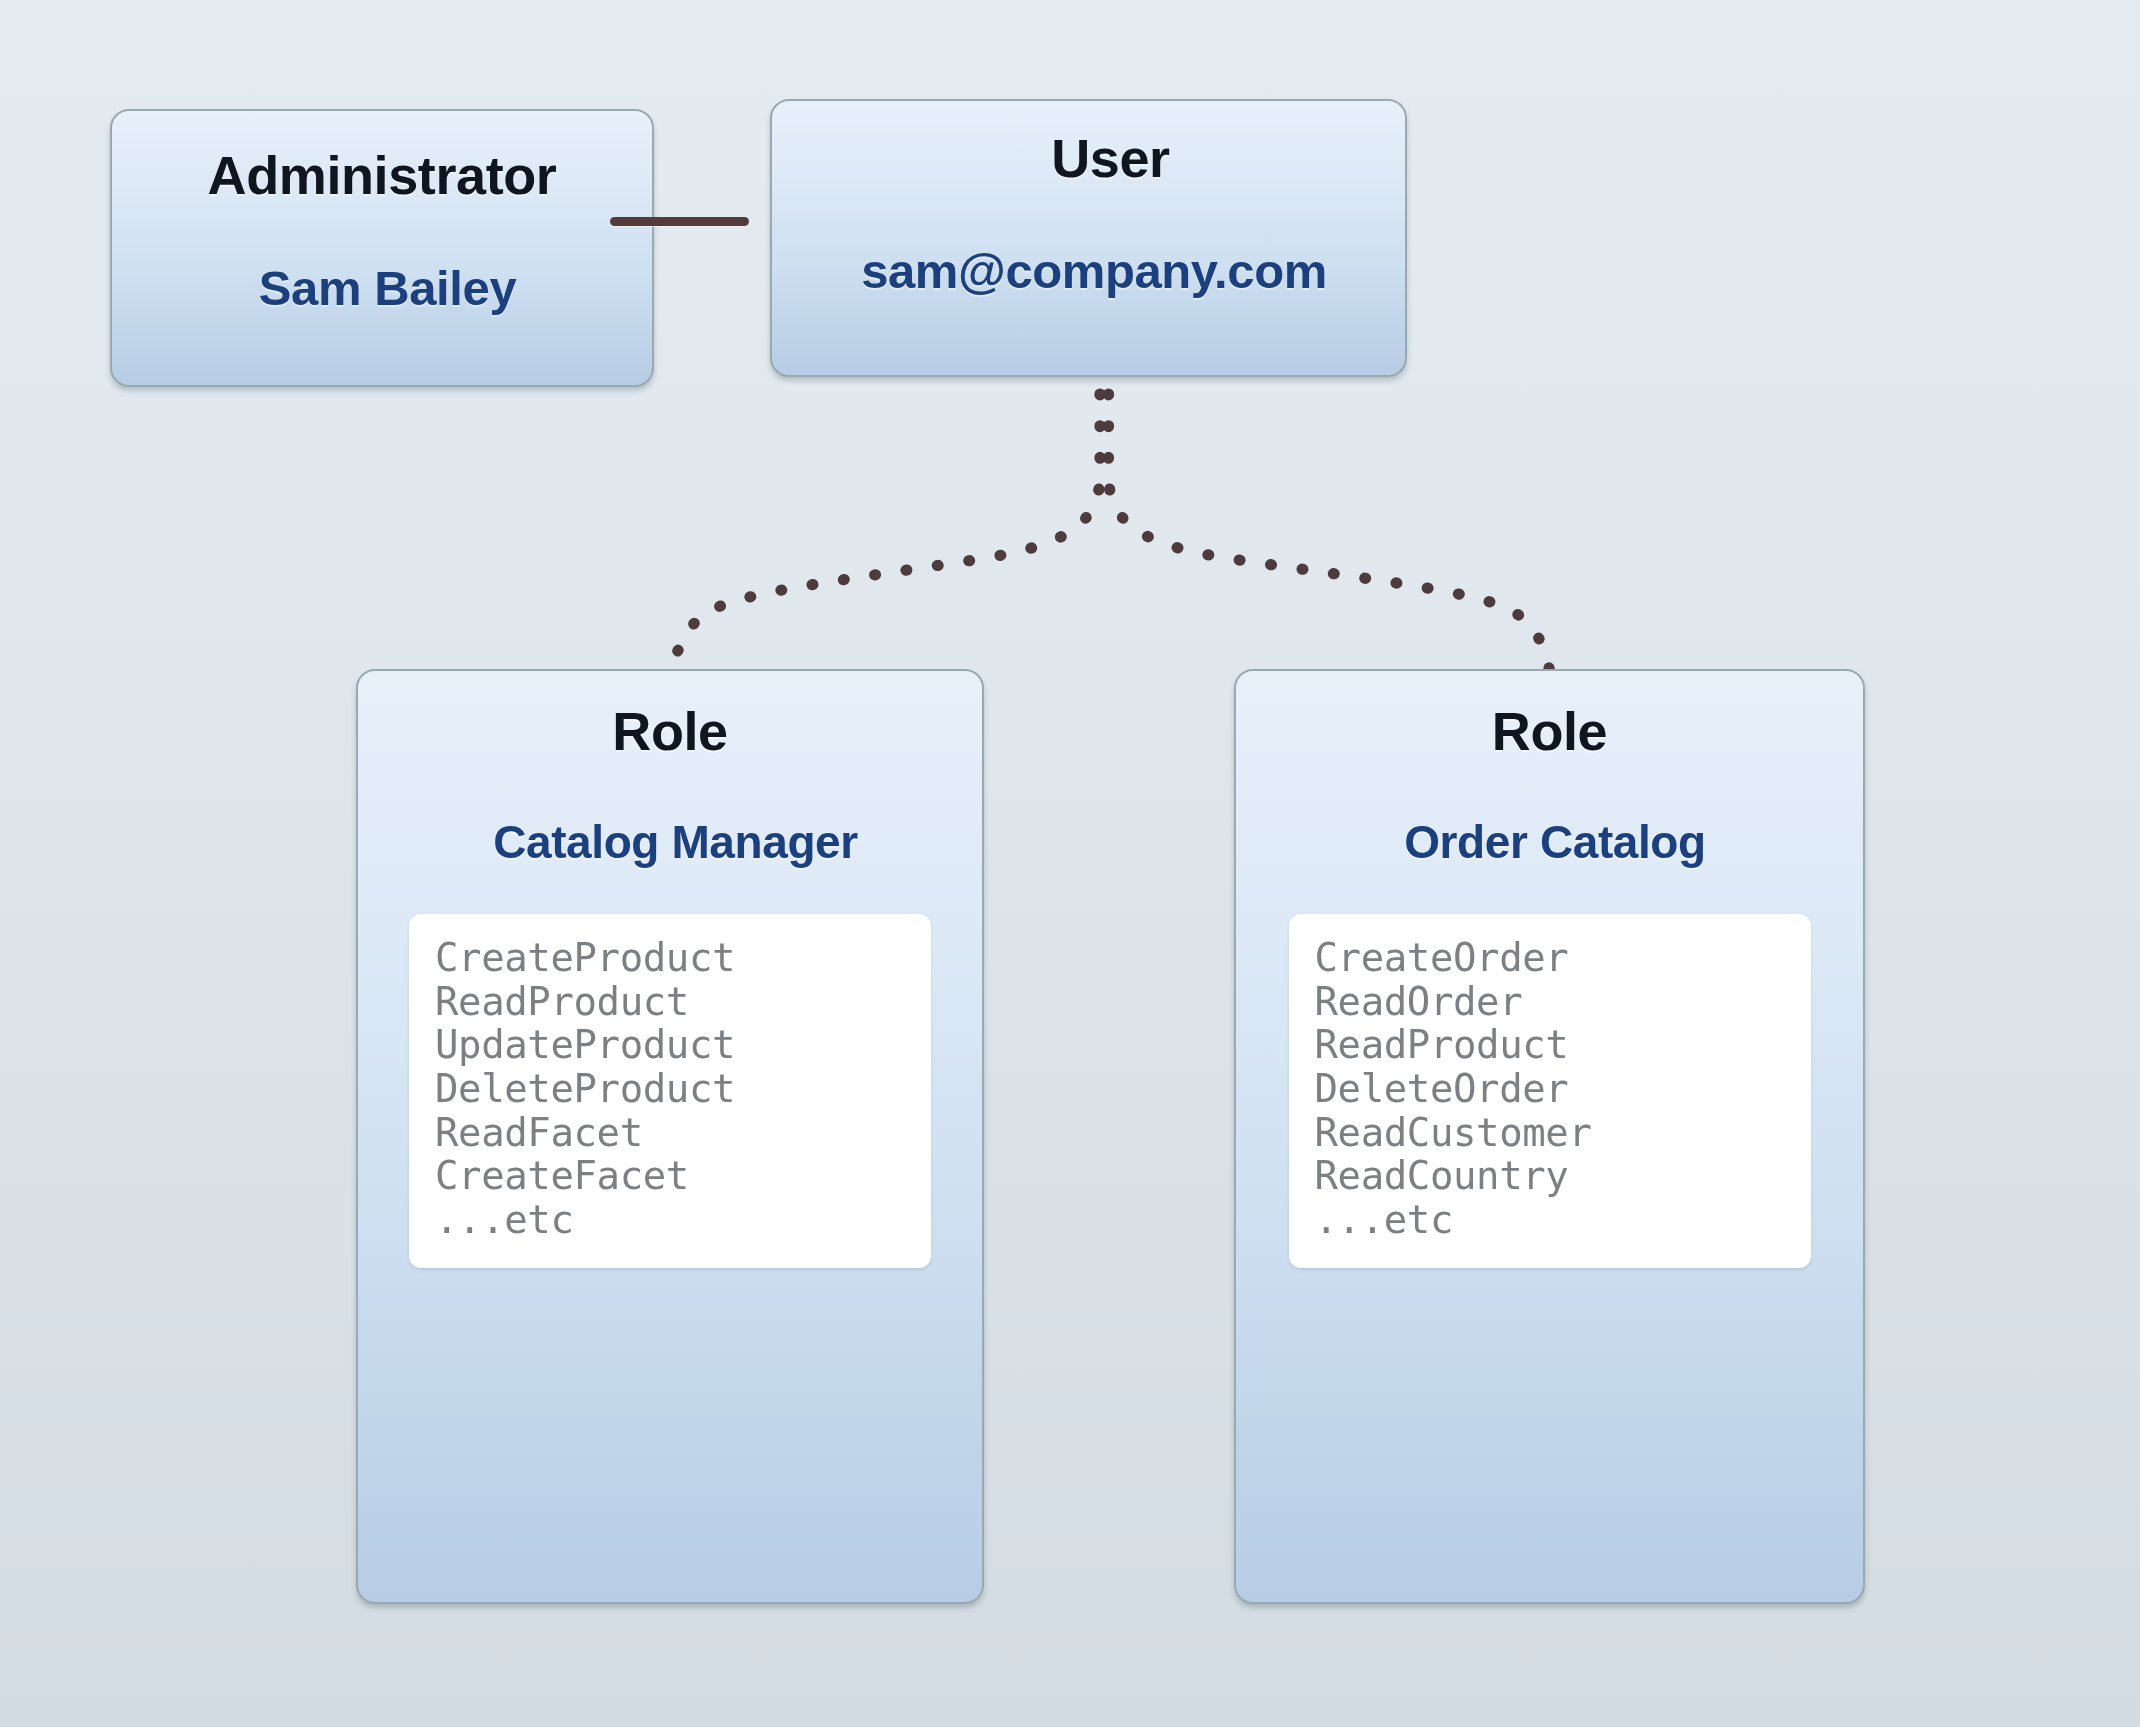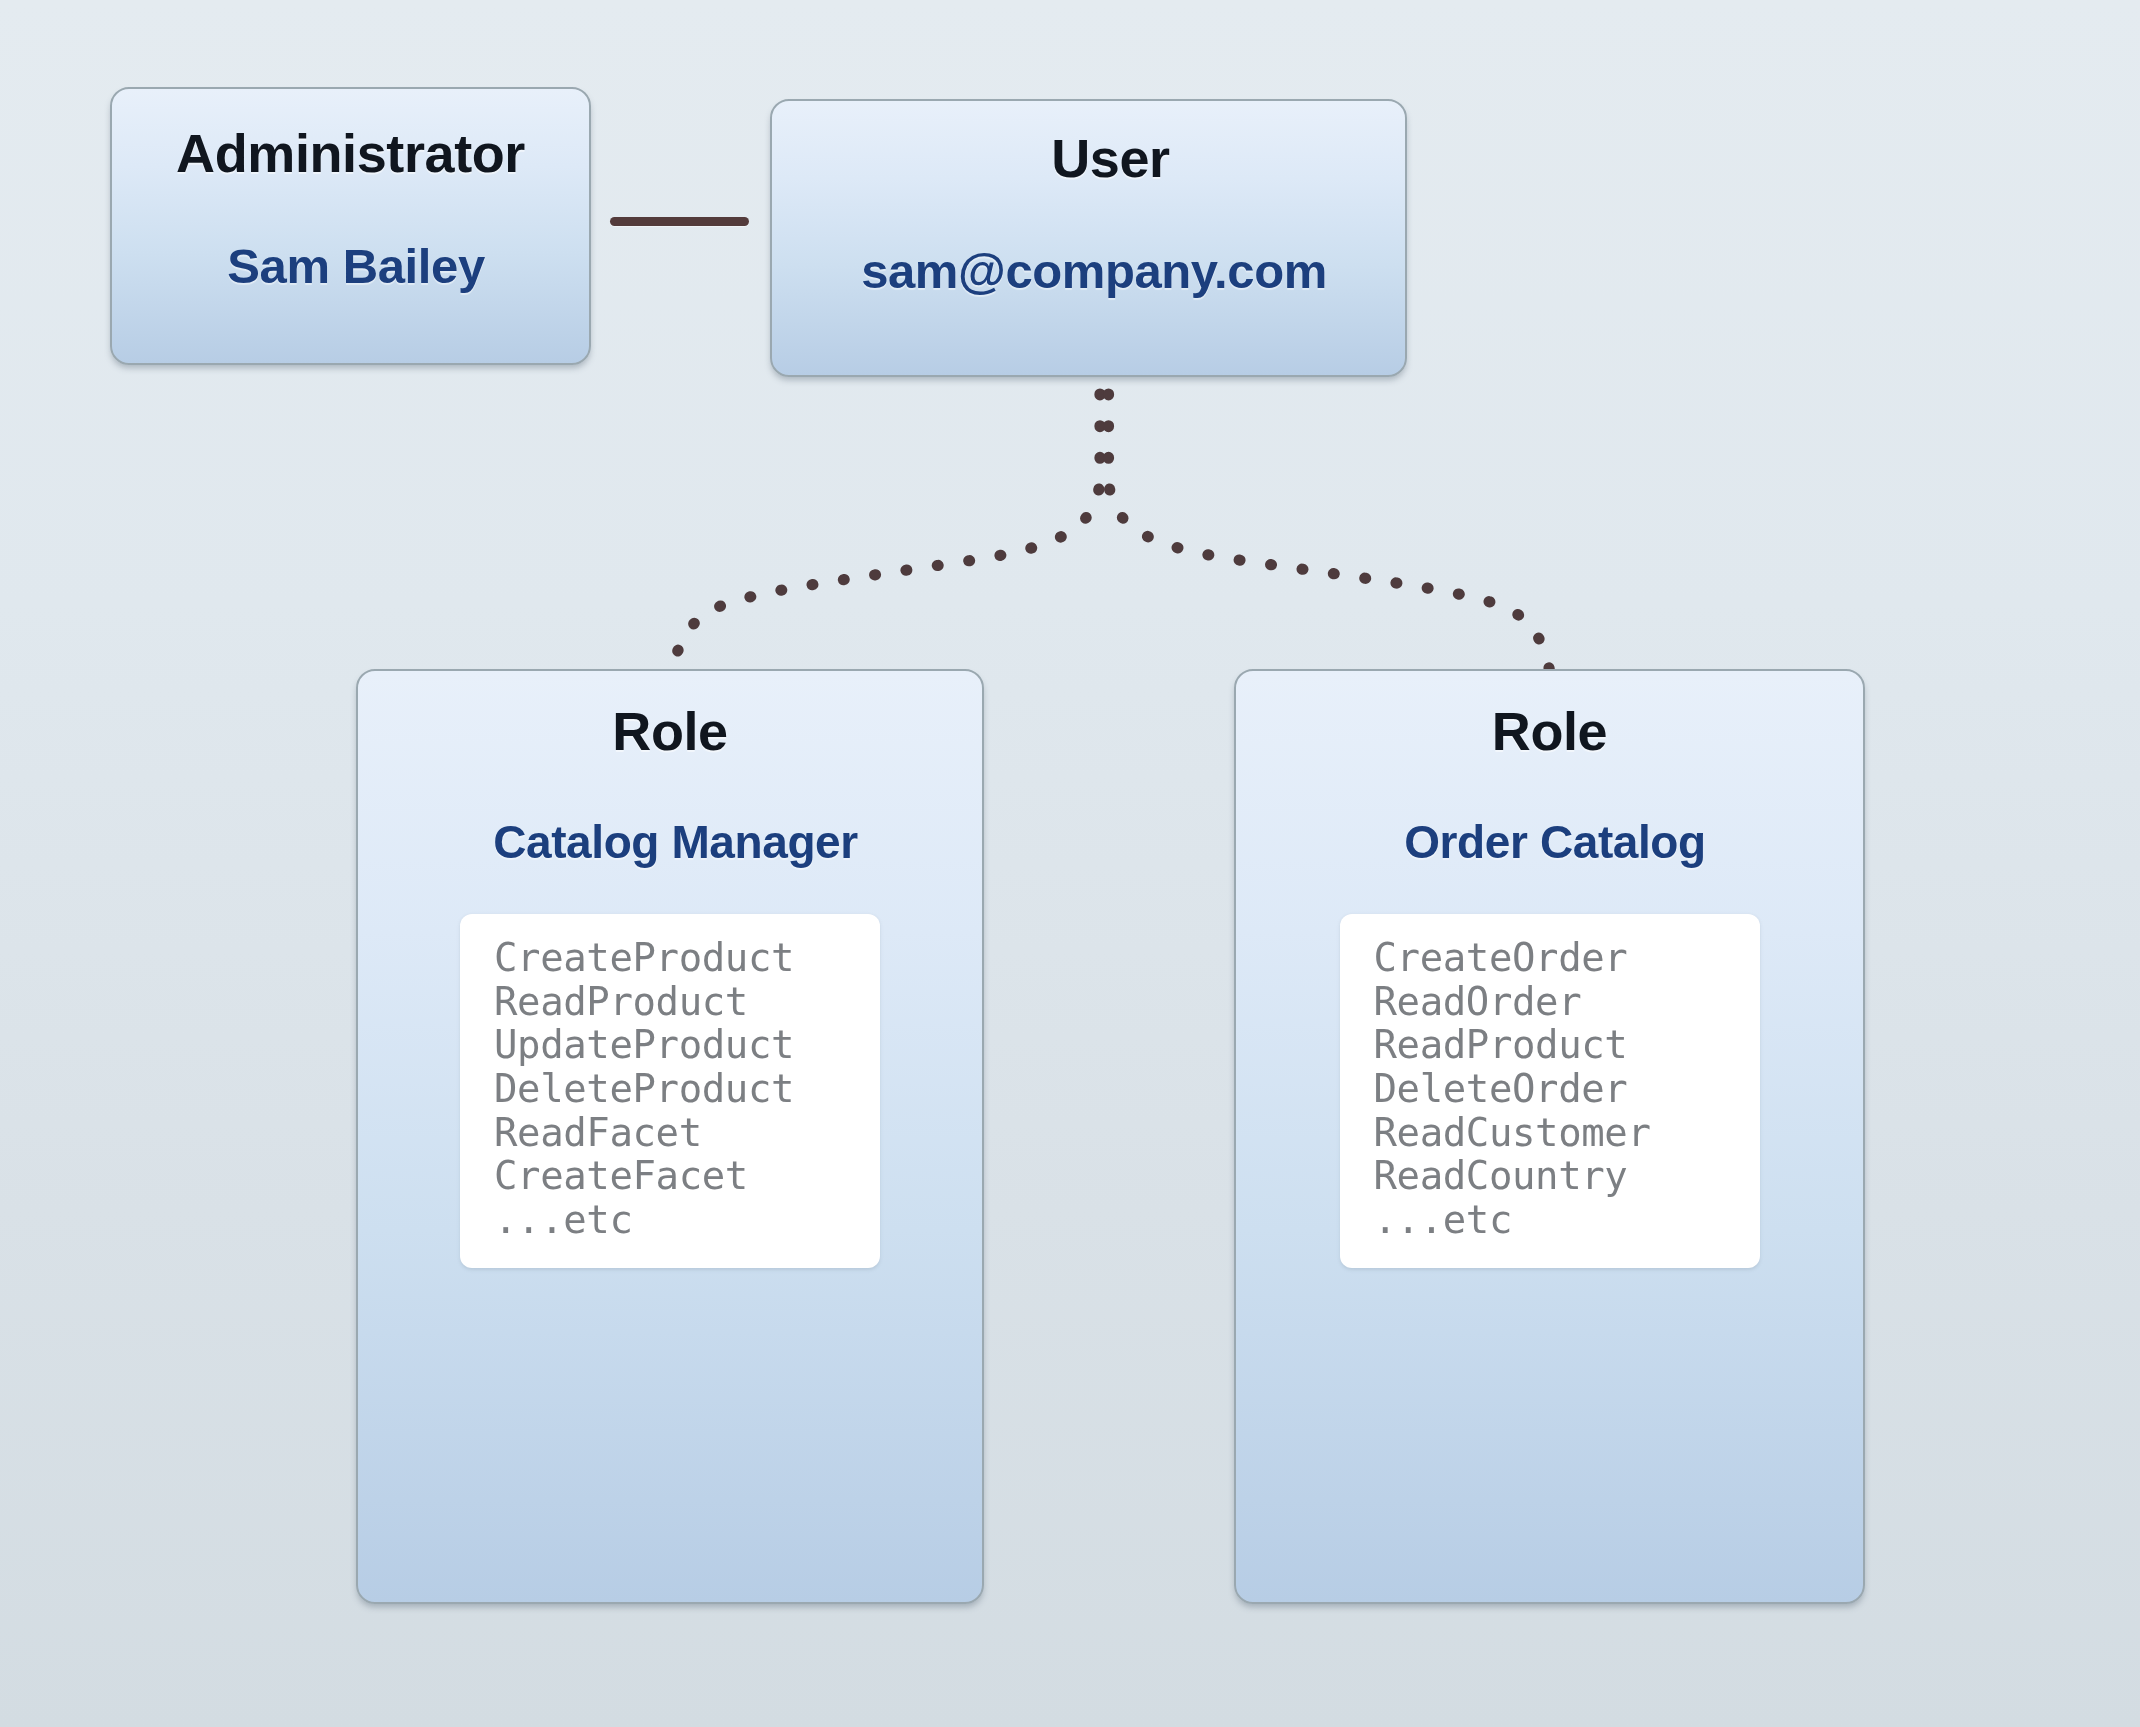--- a/index.html
+++ b/index.html
@@ -48,22 +48,22 @@
     text-align: center;
     width: 100%;
     letter-spacing: -0.4px;
     text-shadow: 0 1.7px 0.9px rgba(255,255,255,0.45);
     padding-left: 11px;
   }
 
   
   #admin-node {
     left: 110px;
-    top: 87px;
-    width: 481px;
+    top: 109px;
+    width: 544px;
     height: 278px;
   }
   #admin-node .node-type {
     font-size: 54px;
     margin-top: 33px;
   }
   #admin-node .node-value {
     font-size: 49px;
     margin-top: 54px;
   }
@@ -131,24 +131,24 @@
     margin-top: 29px;
   }
   .role-node .node-value {
     font-size: 46px;
     margin-top: 53px;
   }
 
   
   .perm-panel {
     margin-top: 45px;
-    width: 420px;
+    width: 522px;
     background: #ffffff;
     border-radius: 12px;
-    padding: 22px 0 26px 12px;
+    padding: 22px 0 26px 4px;
     box-sizing: border-box;
     box-shadow: 0 1.7px 3.4px rgba(120,135,150,0.22);
   }
   .perm-item {
     font-family: "DejaVu Sans Mono", "Liberation Mono", monospace;
     font-size: 39px;
     line-height: 1.12;
     color: #7c7f83;
     padding-left: 22px;
     letter-spacing: -0.4px;

